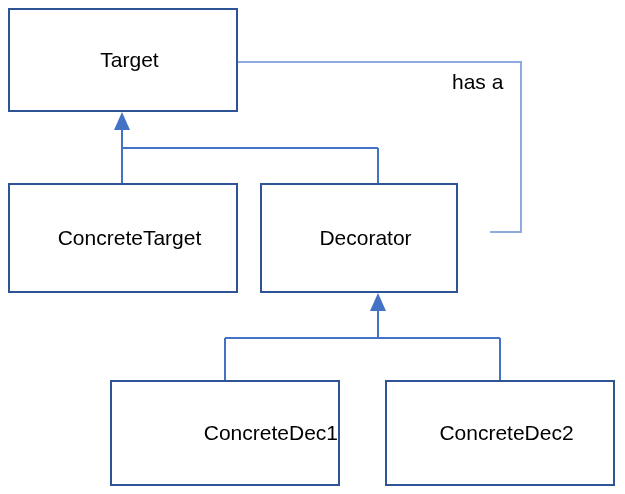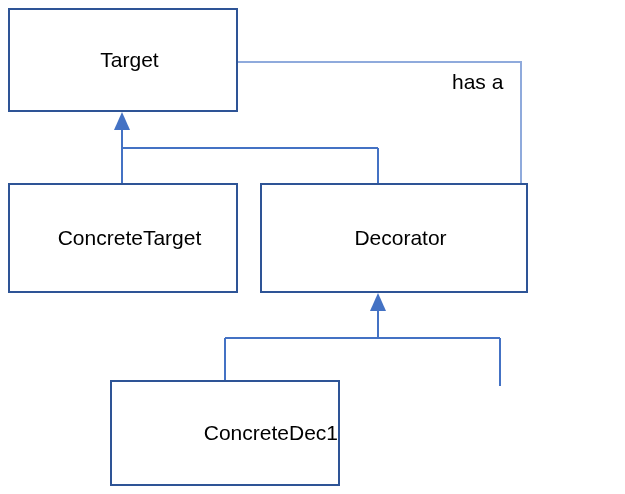--- a/index.html
+++ b/index.html
@@ -44,21 +44,21 @@
     justify-content: center;
     text-align: center;
     font-size: 21px;
     line-height: 1.55;
     color: var(--text, #000000);
     z-index: 2;
     padding-left: 13px;
   }
   #node-target          { left: 8px;   top: 8px;   width: 230px; height: 104px; }
   #node-concrete-target { left: 8px;   top: 183px; width: 230px; height: 110px; text-align: center; }
-  #node-decorator       { left: 260px; top: 183px; width: 268px; height: 110px; }
+  #node-decorator       { left: 260px; top: 183px; width: 198px; height: 110px; }
   #node-concrete-dec1   { left: 110px; top: 380px; width: 230px; height: 106px; align-items: flex-end; }
   #node-concrete-dec2   { left: 385px; top: 380px; width: 230px; height: 106px; }
   .annotation {
     position: absolute;
     font-size: 21px;
     color: var(--text, #000000);
     z-index: 2;
   }
   #has-a-label { left: 452px; top: 70px; }
 </style>
@@ -87,16 +87,19 @@
   </div>
 
   <div class="node" id="node-decorator">
     <div>Decorator</div>
   </div>
 
   <div class="node" id="node-concrete-dec1">
     <div>ConcreteDec1</div>
   </div>
 
+  <div class="node" id="node-concrete-dec2">
+    <div>ConcreteDec2</div>
+  </div>
 
   <div class="annotation" id="has-a-label">has a</div>
 
 </div>
 
 </body></html>

